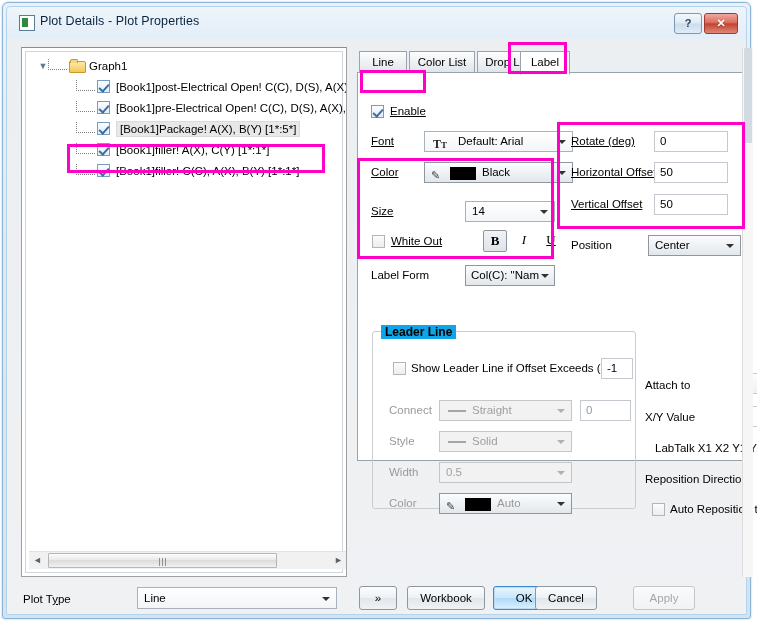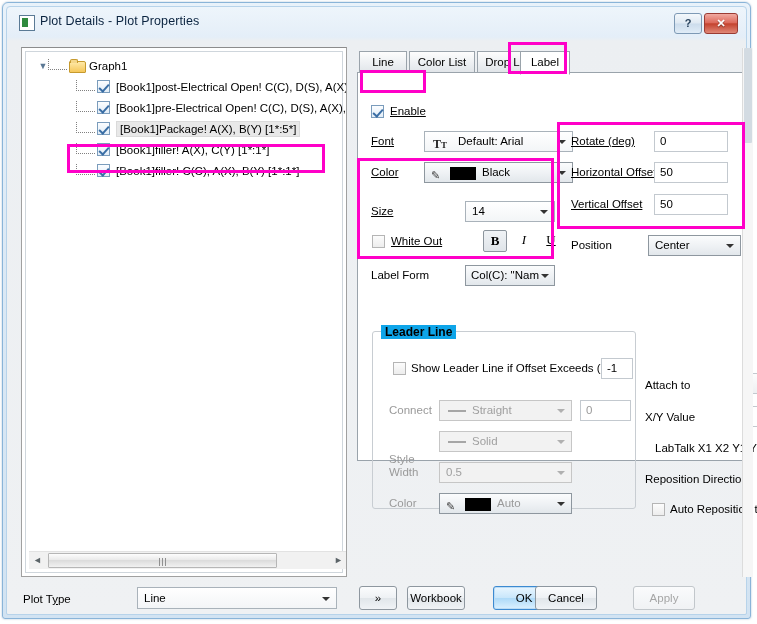--- a/index.html
+++ b/index.html
@@ -481,21 +481,21 @@
         <div class="tbox" style="left:243px; top:285px; width:32px;">-1</div>
 
         <div class="lab dis" style="left:31px; top:331px;">Connect</div>
         <div class="combo dis" style="left:81px; top:327px; width:133px;">
           <span class="linepreview dis" style="left:8px; top:9px;"></span>
           <span class="ctext" style="left:32px;">Straight</span>
           <span class="arrow"></span>
         </div>
         <div class="tbox dis" style="left:222px; top:327px; width:51px;">0</div>
 
-        <div class="lab dis" style="left:31px; top:380px;text-align:right;">Style</div>
+        <div class="lab dis" style="left:31px; top:362px;text-align:right;">Style</div>
         <div class="combo dis" style="left:81px; top:358px; width:133px;">
           <span class="linepreview dis" style="left:8px; top:9px;"></span>
           <span class="ctext" style="left:32px;">Solid</span>
           <span class="arrow"></span>
         </div>
 
         <div class="lab dis" style="left:31px; top:393px;">Width</div>
         <div class="combo dis" style="left:81px; top:389px; width:133px;">
           <span class="ctext">0.5</span>
           <span class="arrow"></span>
@@ -528,21 +528,21 @@
       <div class="vthumb"></div>
     </div>
 
     <div class="plottype-lab">Plot T<u>y</u>pe</div>
     <div class="combo" style="left:130px; top:580px; width:200px; height:22px;">
       <span class="ctext" style="top:1px;">Line</span>
       <span class="arrow" style="top:9px;"></span>
     </div>
 
     <div class="btm-btn" style="left:352px; width:38px;">»</div>
-    <div class="btm-btn" style="left:400px; width:58px;">Workbook</div>
+    <div class="btm-btn" style="left:400px; width:78px;">Workbook</div>
     <div class="btm-btn primary" style="left:486px; width:62px;">OK</div>
     <div class="btm-btn" style="left:528px; width:62px;">Cancel</div>
     <div class="btm-btn dis" style="left:626px; width:62px;">Apply</div>
 
   </div>
 </div>
 
 <div class="hl" style="left:67px;  top:144px; width:258px; height:29px;"></div>
 <div class="hl" style="left:508px; top:42px;  width:59px;  height:32px;"></div>
 <div class="hl" style="left:360px; top:70px;  width:66px;  height:23px;"></div>

